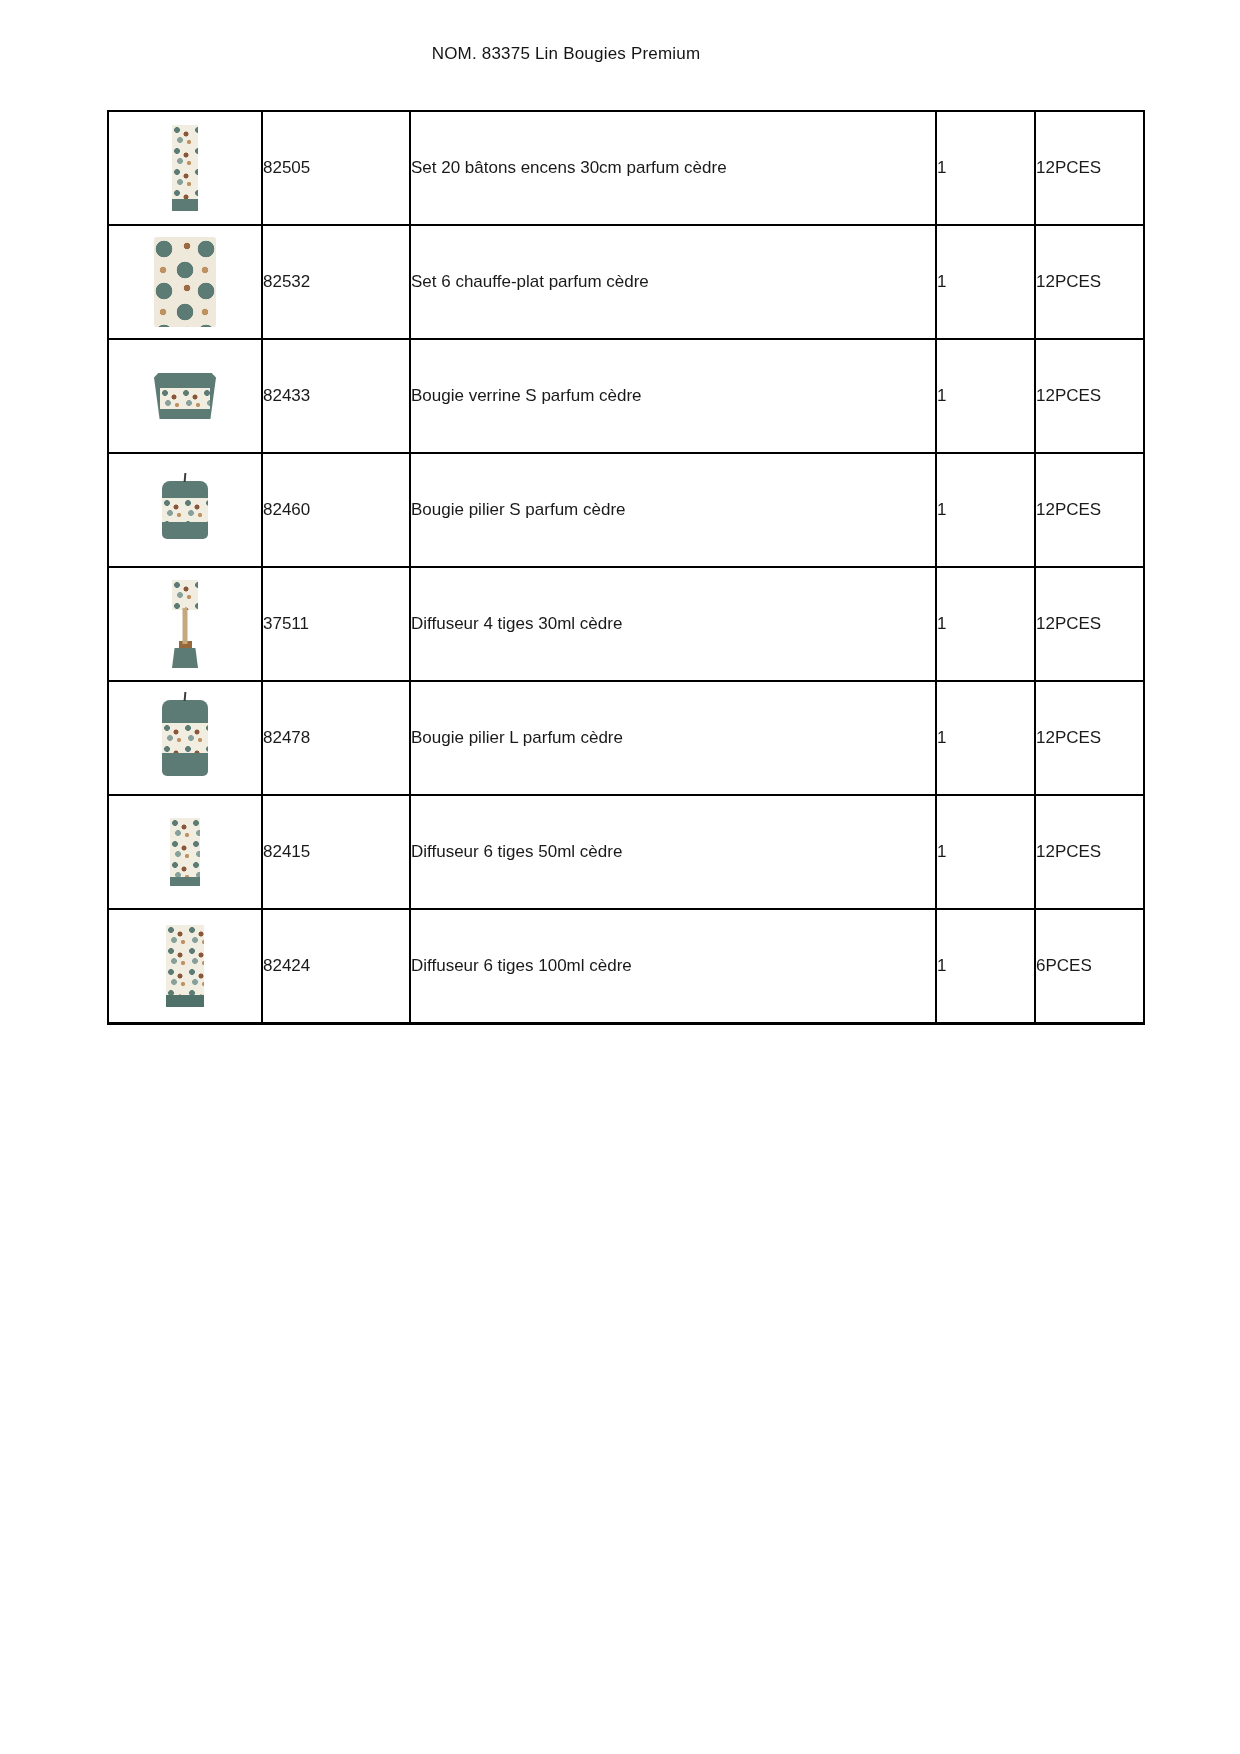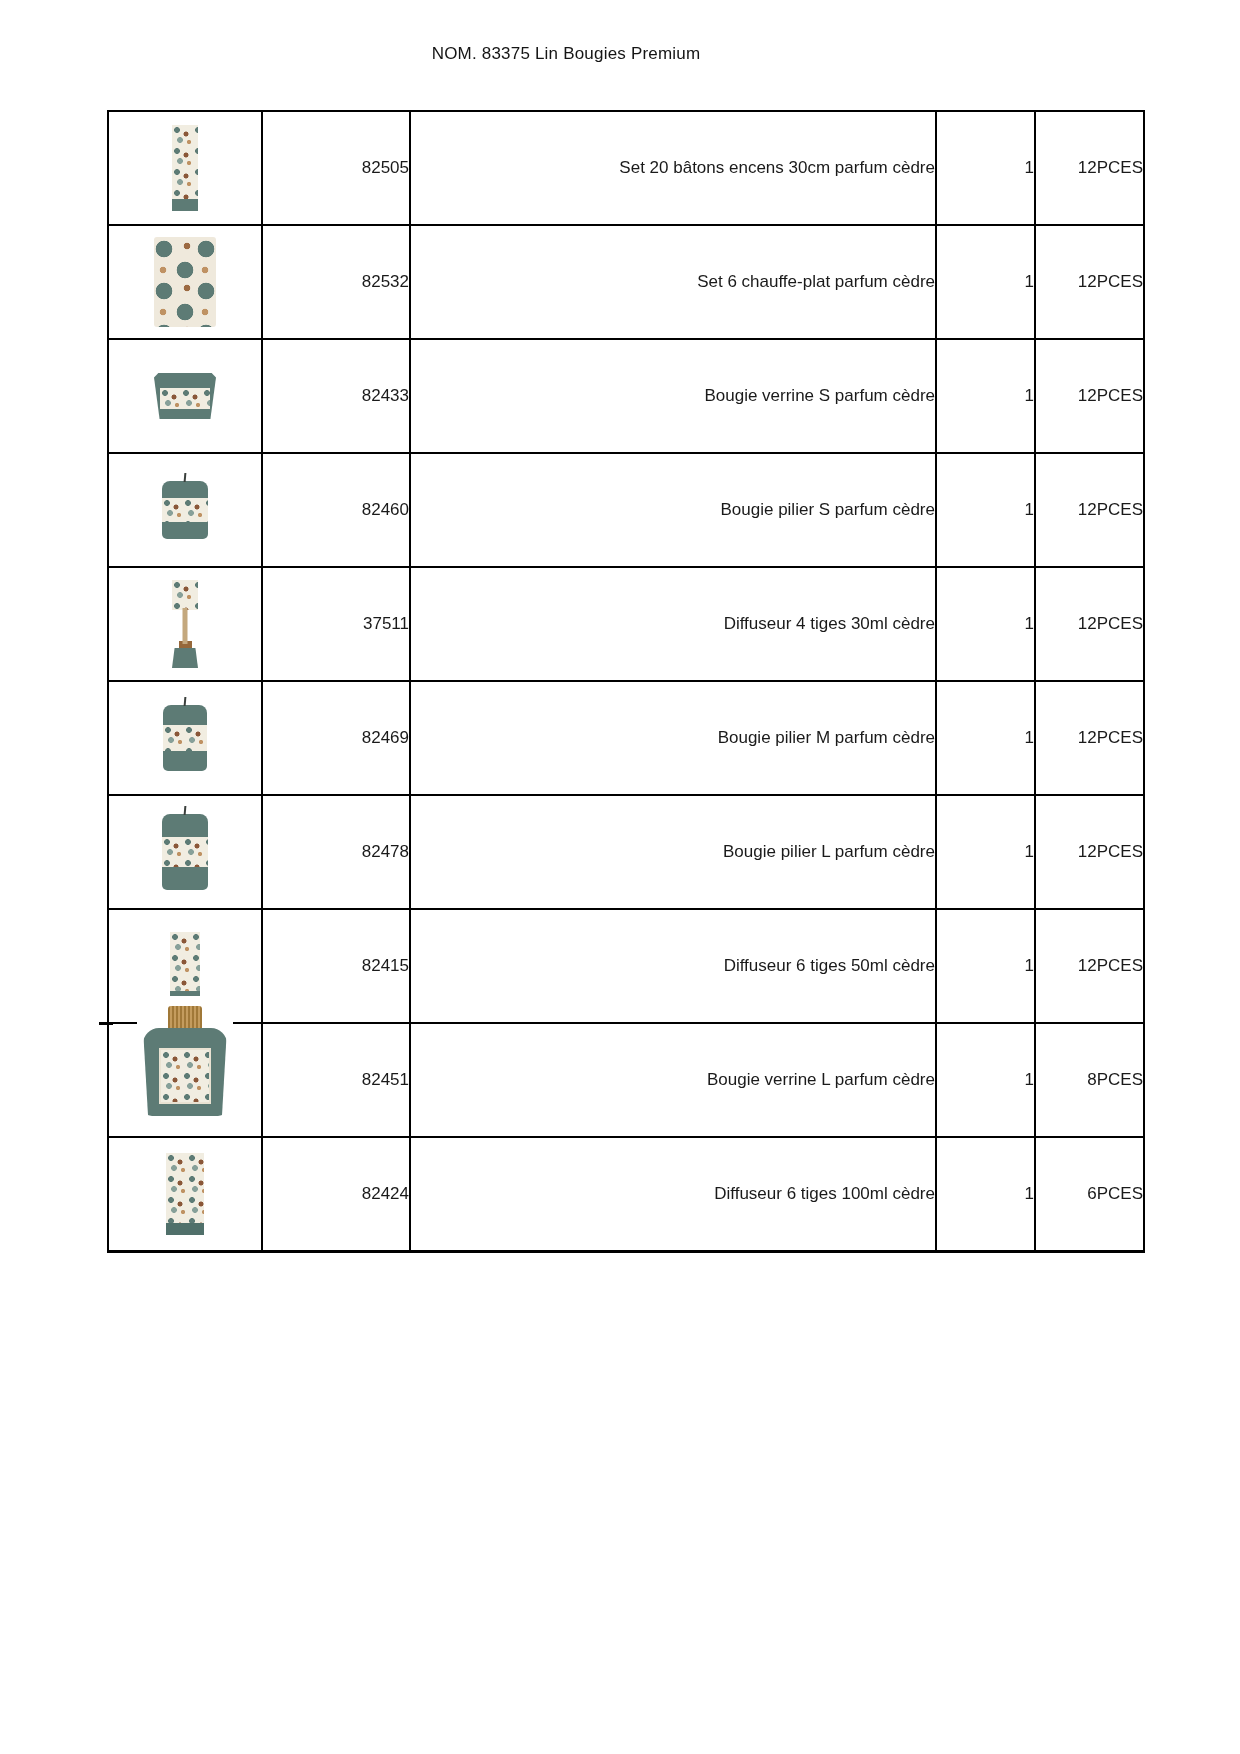--- a/index.html
+++ b/index.html
@@ -11,21 +11,21 @@
   .page-title {
     position:absolute; top:44px; left:0; width:1132px;
     text-align:center; font-size:17px; letter-spacing:0.2px; color:#151515;
   }
   table.product-table {
     position:absolute; left:107px; top:110px;
     border-collapse:collapse; table-layout:fixed; width:1026px;
   }
   .product-table td {
     border:2px solid #000; height:112px; padding:0;
-    text-align:right; vertical-align:middle; font-size:17px;
+    text-align:left; vertical-align:middle; font-size:17px;
     background:#fff; position:relative;
   }
   .product-table tr:last-child td { border-bottom-width:3px; }
   td.c-img  { width:152px; }
   td.c-code { width:146px; }
   td.c-desc { width:524px; }
   td.c-qty  { width:97px;  }
   td.c-pces { width:107px; }
 
   
@@ -205,33 +205,20 @@
         <span class="p3"></span>
       </div>
     </td>
     <td class="c-code">37511</td>
     <td class="c-desc">Diffuseur 4 tiges 30ml cèdre</td>
     <td class="c-qty">1</td>
     <td class="c-pces">12PCES</td>
   </tr>
       <tr>
     <td class="c-img">
-      <div class="prod-img img-pillar-candle-m">
-        <span class="p1"></span>
-        <span class="p2"></span>
-        <span class="p3"></span>
-      </div>
-    </td>
-    <td class="c-code">82469</td>
-    <td class="c-desc">Bougie pilier M parfum cèdre</td>
-    <td class="c-qty">1</td>
-    <td class="c-pces">12PCES</td>
-  </tr>
-      <tr>
-    <td class="c-img">
       <div class="prod-img img-pillar-candle-l">
         <span class="p1"></span>
         <span class="p2"></span>
         <span class="p3"></span>
       </div>
     </td>
     <td class="c-code">82478</td>
     <td class="c-desc">Bougie pilier L parfum cèdre</td>
     <td class="c-qty">1</td>
     <td class="c-pces">12PCES</td>
@@ -243,33 +230,20 @@
         <span class="p2"></span>
         <span class="p3"></span>
       </div>
     </td>
     <td class="c-code">82415</td>
     <td class="c-desc">Diffuseur 6 tiges 50ml cèdre</td>
     <td class="c-qty">1</td>
     <td class="c-pces">12PCES</td>
   </tr>
       <tr>
-    <td class="c-img overflow-cell">
-      <div class="prod-img img-verrine-jar-l">
-        <span class="p1"></span>
-        <span class="p2"></span>
-        <span class="p3"></span>
-      </div>
-    </td>
-    <td class="c-code">82451</td>
-    <td class="c-desc">Bougie verrine L parfum cèdre</td>
-    <td class="c-qty">1</td>
-    <td class="c-pces">8PCES</td>
-  </tr>
-      <tr>
     <td class="c-img">
       <div class="prod-img img-diffuser-box-100ml">
         <span class="p1"></span>
         <span class="p2"></span>
         <span class="p3"></span>
       </div>
     </td>
     <td class="c-code">82424</td>
     <td class="c-desc">Diffuseur 6 tiges 100ml cèdre</td>
     <td class="c-qty">1</td>

